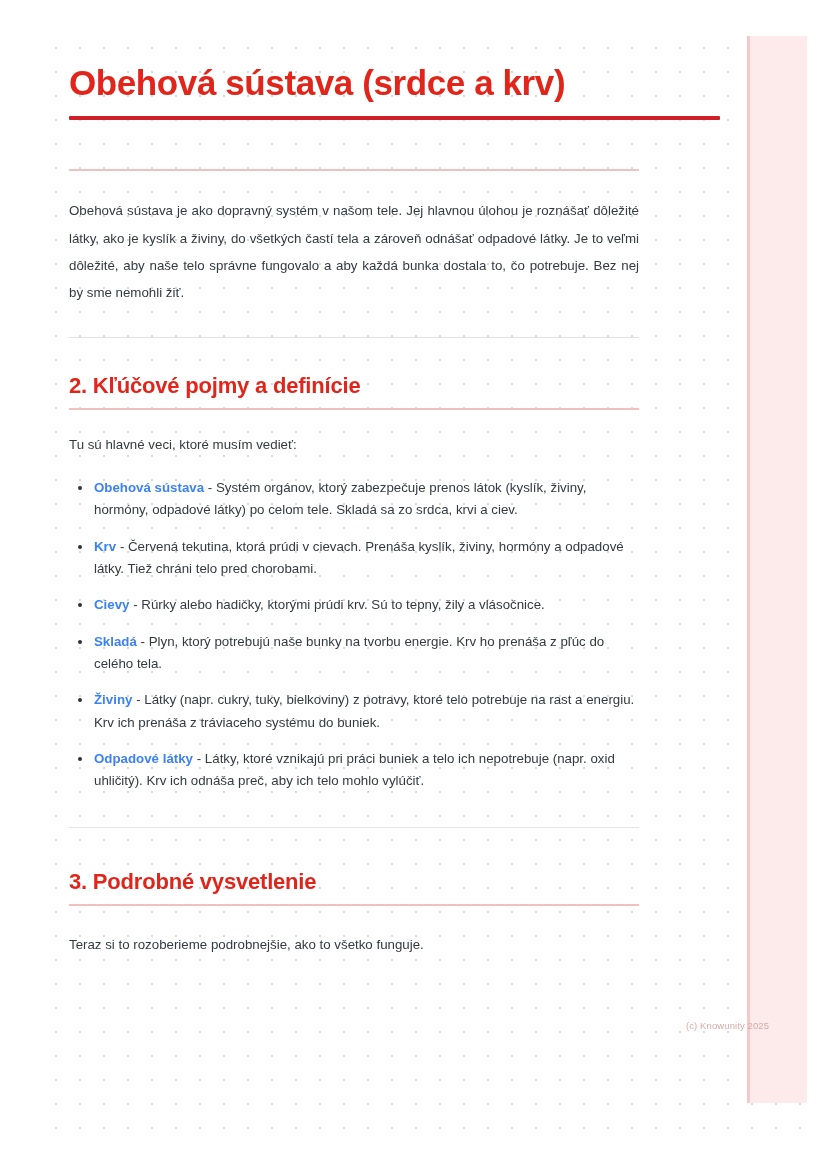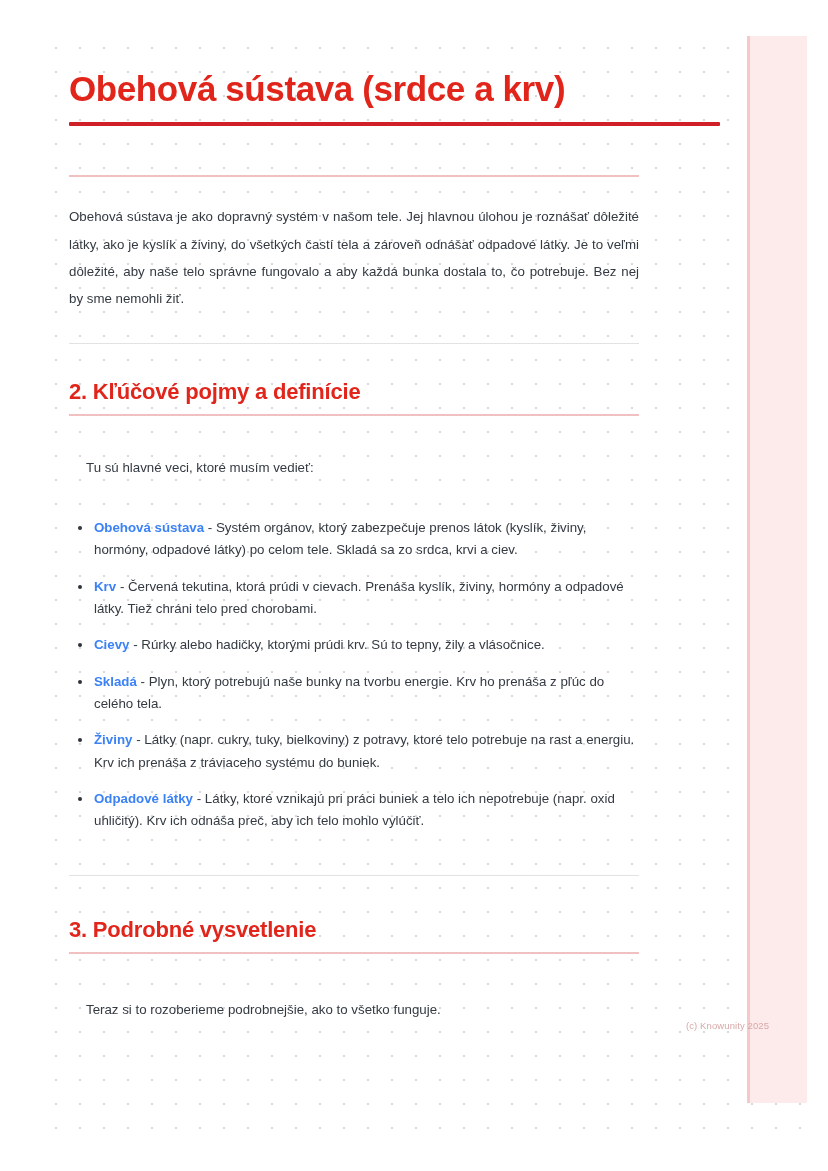--- a/index.html
+++ b/index.html
@@ -39,21 +39,21 @@
     width: 57px;
     bottom: 68px;
     background: #fdeaea;
     border-left: 3px solid #f5c9ca;
     pointer-events: none;
   }
 
   .content {
     position: absolute;
     left: 69px;
-    top: 68px;
+    top: 62px;
     width: 570px;
   }
 
   .doc-title {
     margin: 0;
     font-size: 35px;
     line-height: 1.18;
     font-weight: bold;
     color: #e1251b;
     letter-spacing: -0.4px;
@@ -97,21 +97,21 @@
   p.body-text {
     margin: 0;
     font-size: 13.3px;
     line-height: 2.06;
     color: #343a42;
     text-align: justify;
     text-justify: inter-word;
   }
 
   p.lead-text {
-    margin: 17px;
+    margin: 0;
     font-size: 13.3px;
     line-height: 1.7;
     color: #343a42;
   }
 
   ul.term-list {
     margin: 0;
     padding: 0;
     list-style: none;
   }
@@ -119,21 +119,21 @@
   ul.term-list li {
     position: relative;
     padding-left: 25px;
     margin-bottom: 14px;
     font-size: 13.3px;
     line-height: 1.68;
     color: #343a42;
   }
 
   ul.term-list li:last-child {
-    margin-bottom: 8px;
+    margin-bottom: 0;
   }
 
   ul.term-list li::before {
     content: "";
     position: absolute;
     left: 9px;
     top: 9px;
     width: 4px;
     height: 4px;
     border-radius: 50%;

